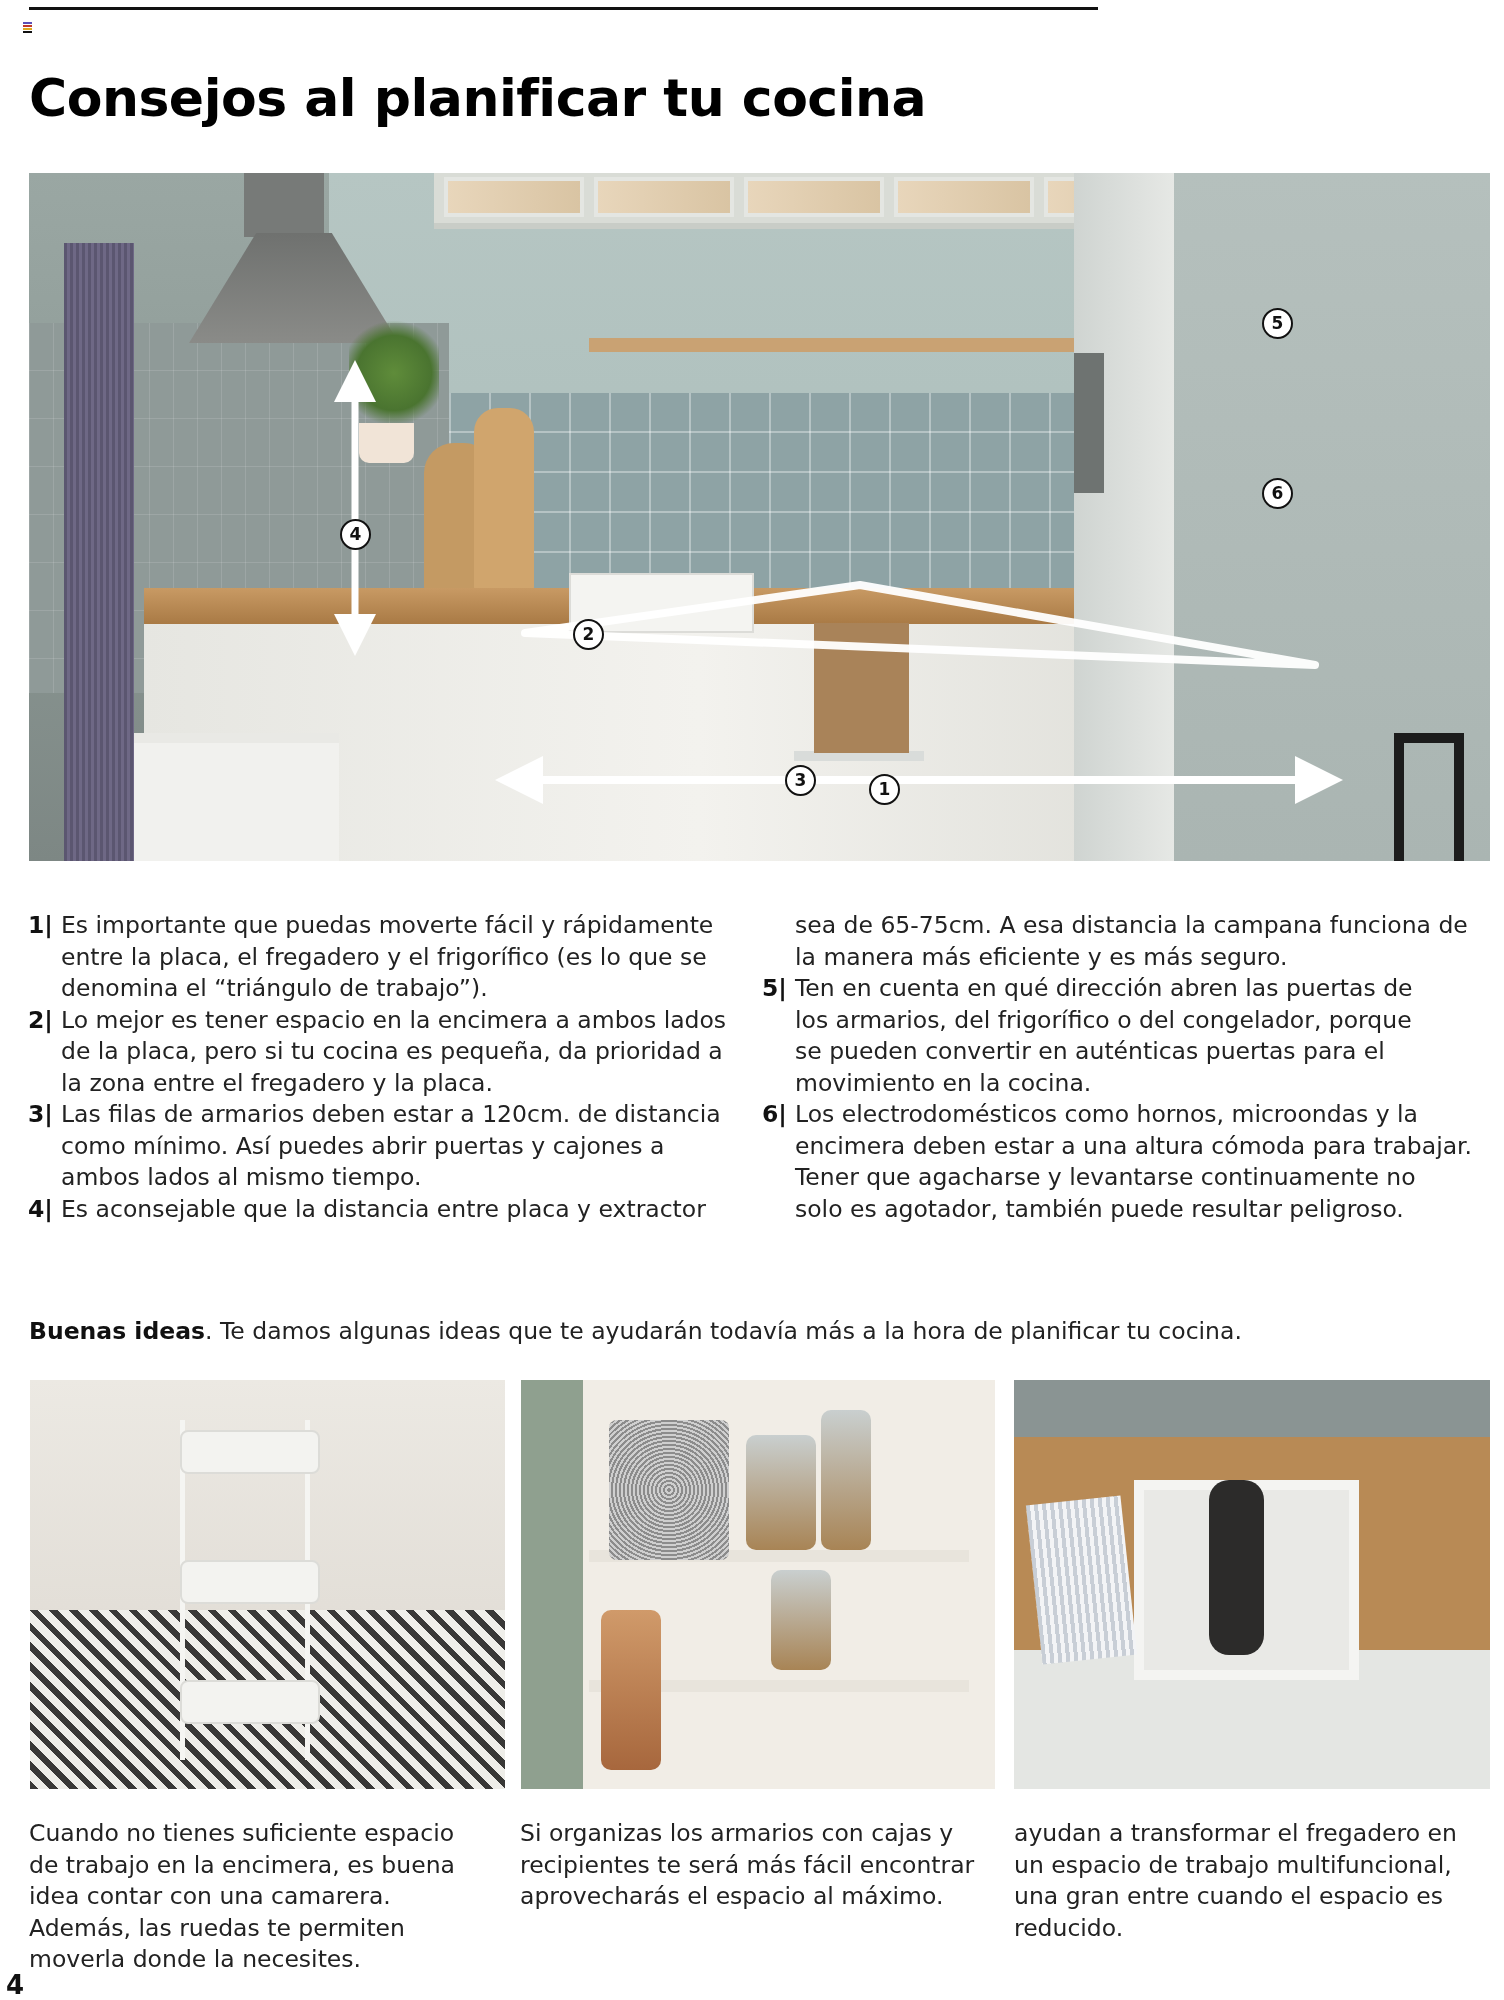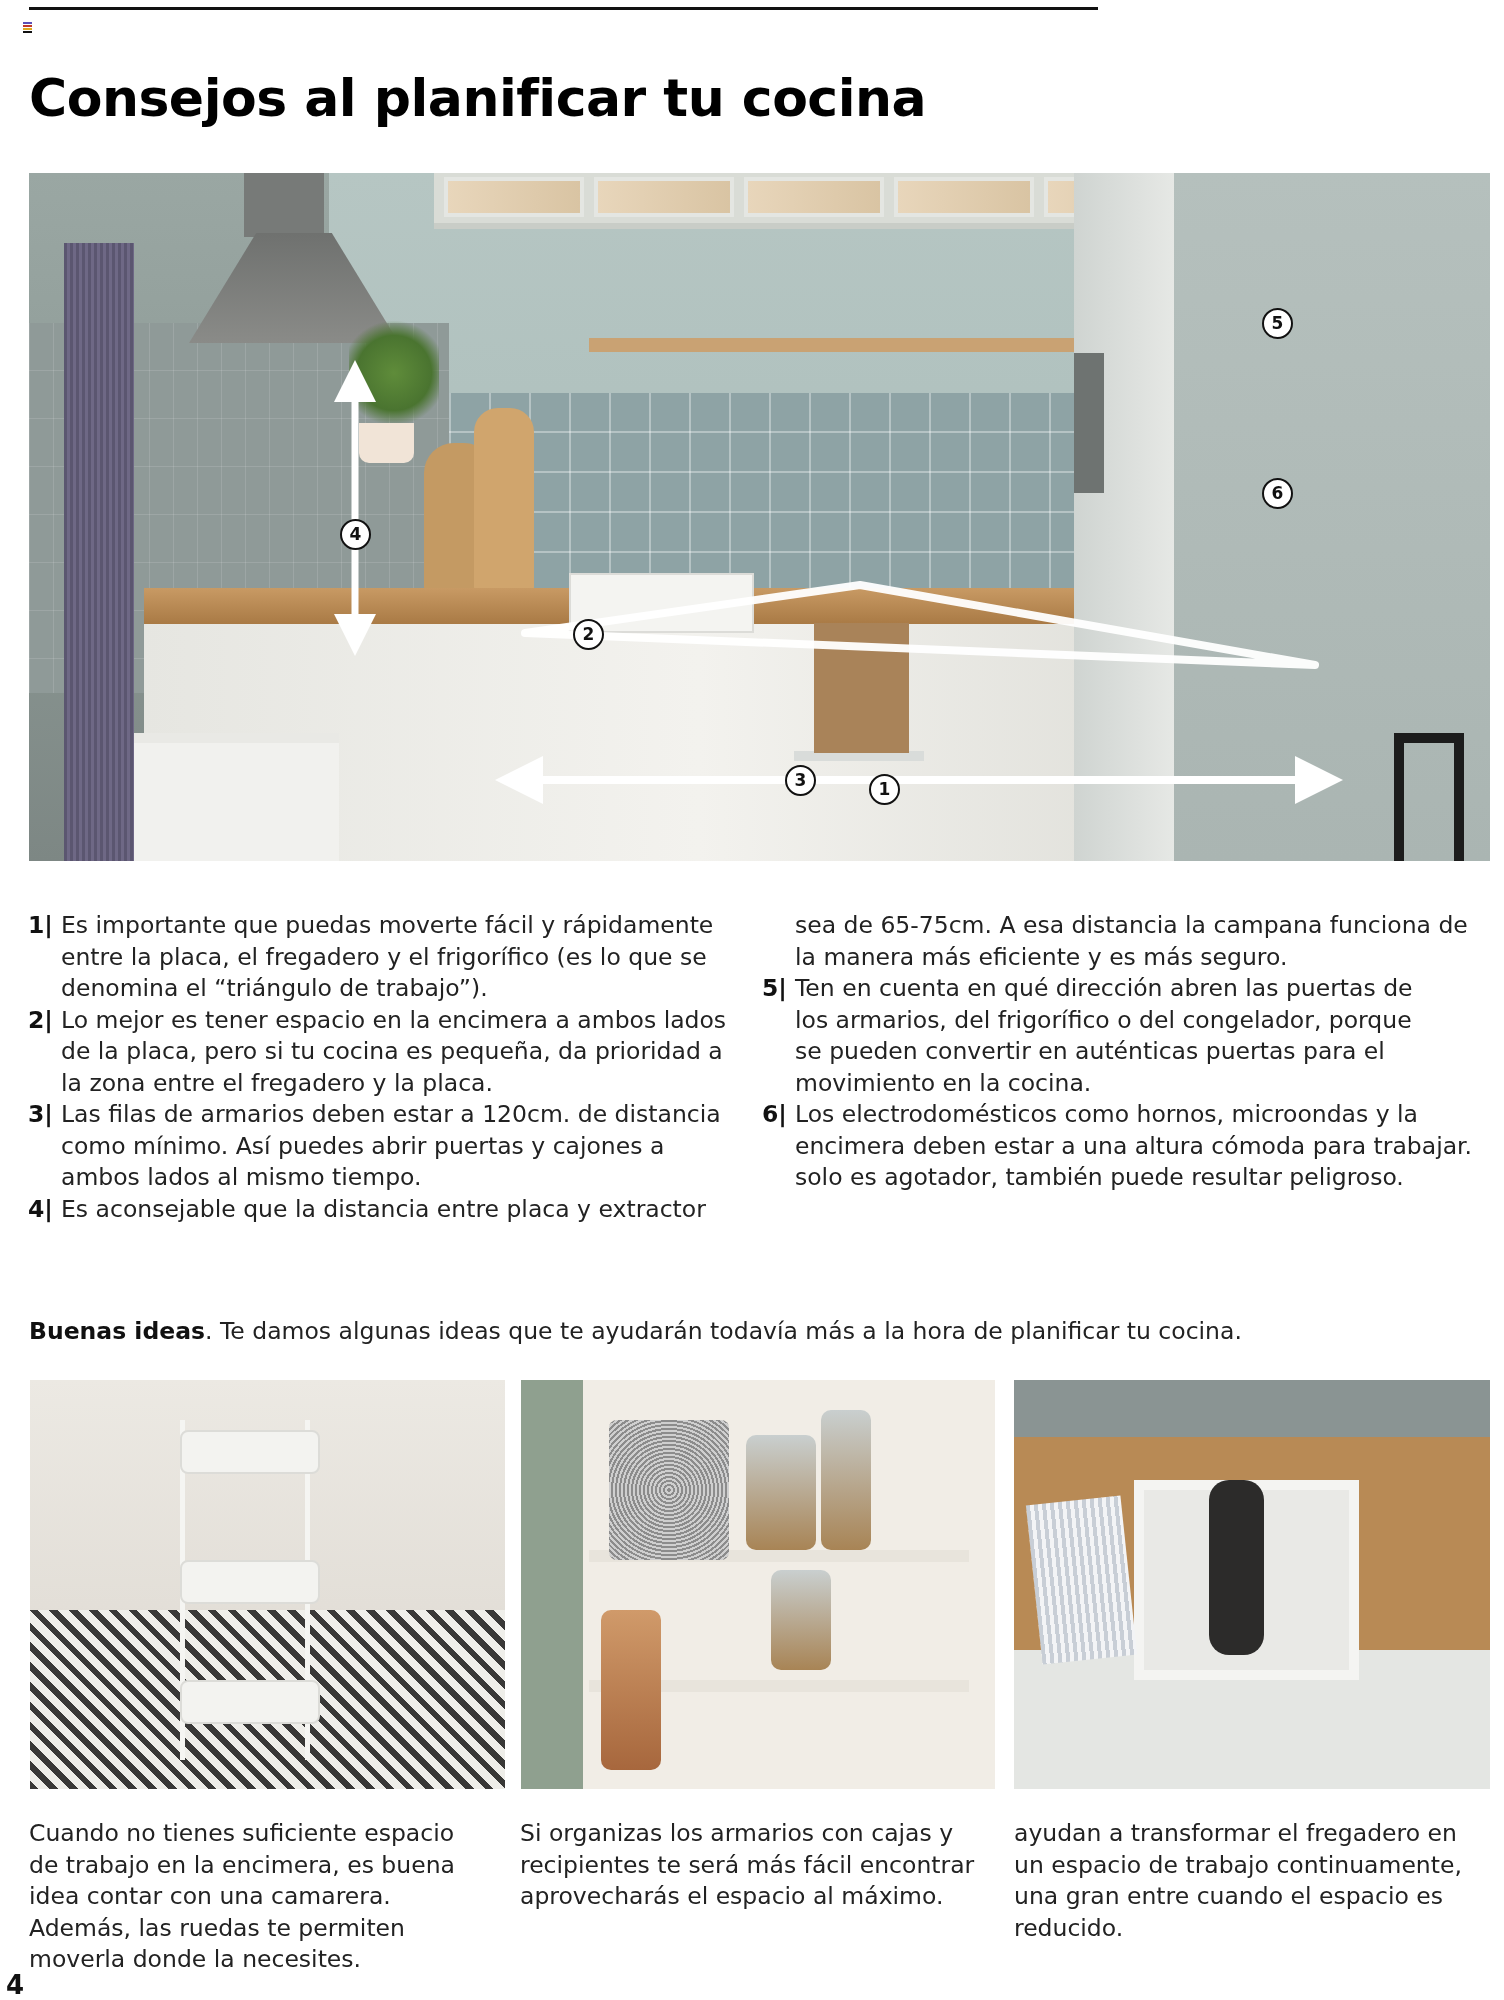--- a/index.html
+++ b/index.html
@@ -195,20 +195,21 @@
       <div>los armarios, del frigorífico o del congelador, porque</div>
       <div>se pueden convertir en auténticas puertas para el</div>
       <div>movimiento en la cocina.</div>
     </div>
   </div>
   <div class="tip">
     <span class="tip-num">6|</span>
     <div class="tip-body">
       <div>Los electrodomésticos como hornos, microondas y la</div>
       <div>encimera deben estar a una altura cómoda para trabajar.</div>
+      <div>Tener que agacharse y levantarse continuamente no</div>
       <div>solo es agotador, también puede resultar peligroso.</div>
     </div>
   </div>
 </div>
 
 <p class="buenas"><b>Buenas ideas</b><span>. Te damos algunas ideas que te ayudarán todavía más a la hora de planificar tu cocina.</span></p>
 
 <div class="idea-photo idea-1" title="Camarera blanca con ruedas">
   <div class="ip rug"></div>
   <div class="ip trolley">
@@ -239,18 +240,18 @@
   <div>Además, las ruedas te permiten</div>
   <div>moverla donde la necesites.</div>
 </div>
 <div class="caption cap-2">
   <div>Si organizas los armarios con cajas y</div>
   <div>recipientes te será más fácil encontrar</div>
   <div>aprovecharás el espacio al máximo.</div>
 </div>
 <div class="caption cap-3">
   <div>ayudan a transformar el fregadero en</div>
-  <div>un espacio de trabajo continuamente,</div>
+  <div>un espacio de trabajo multifuncional,</div>
   <div>una gran entre cuando el espacio es</div>
   <div>reducido.</div>
 </div>
 
 <div class="page-number">4</div>
 
 </body></html>

